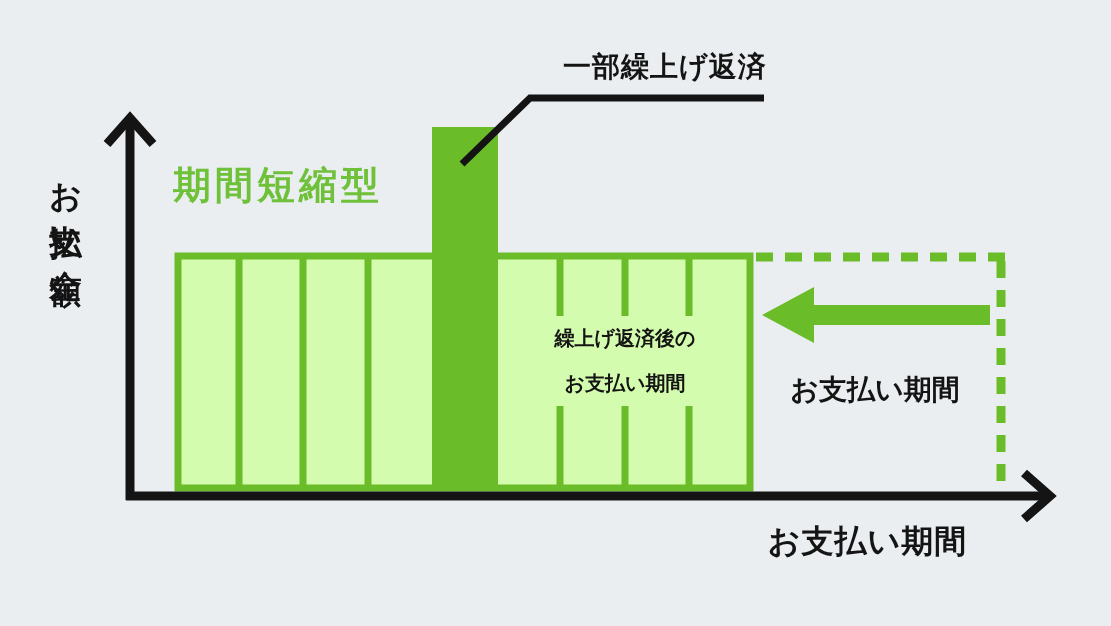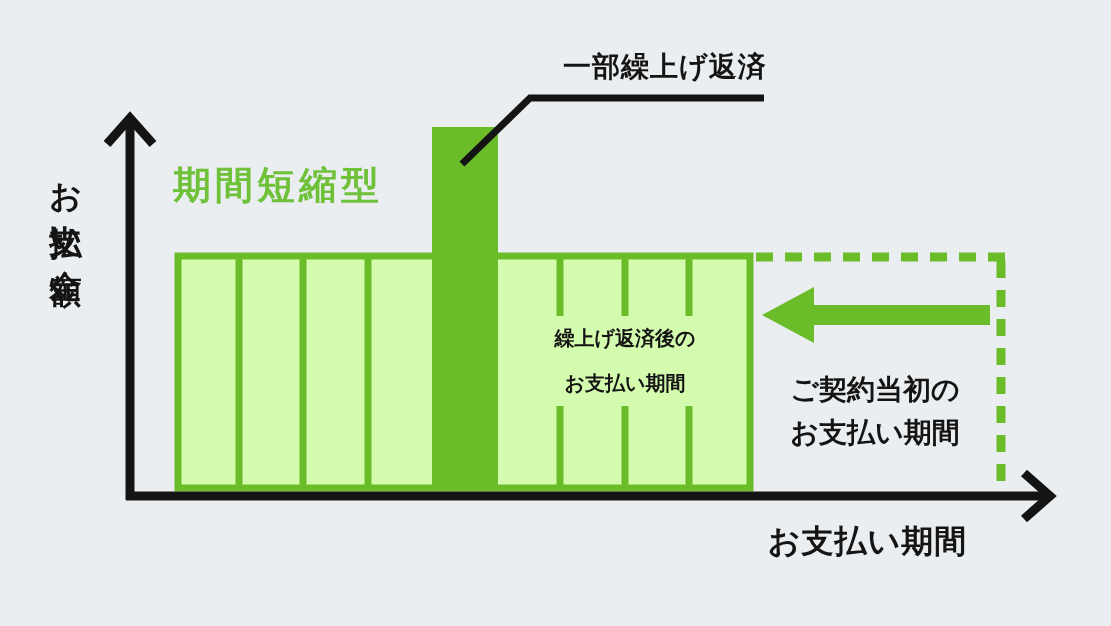--- a/index.html
+++ b/index.html
@@ -111,17 +111,16 @@
   <div class="txt y-axis-label">お支払い金額</div>
 
   <div class="txt x-axis-label">お支払い期間</div>
 
   <div class="txt after-label">
     <div>繰上げ返済後の</div>
     <div>お支払い期間</div>
   </div>
 
   <div class="txt original-label">
-    <div>ご契約当初の</div>
     <div>お支払い期間</div>
   </div>
 
 </div>
 
 </body></html>

